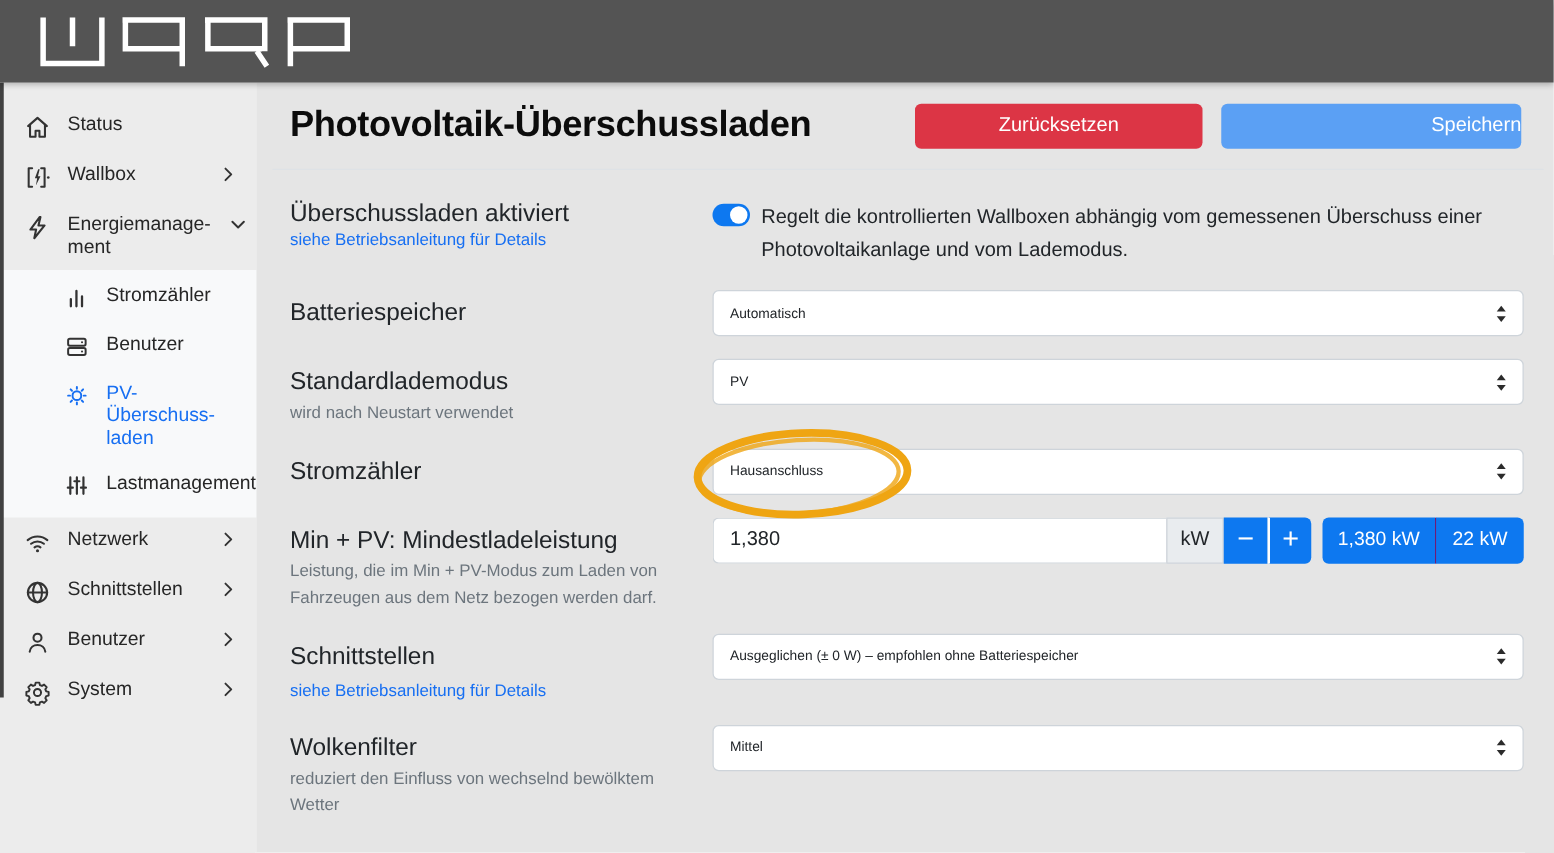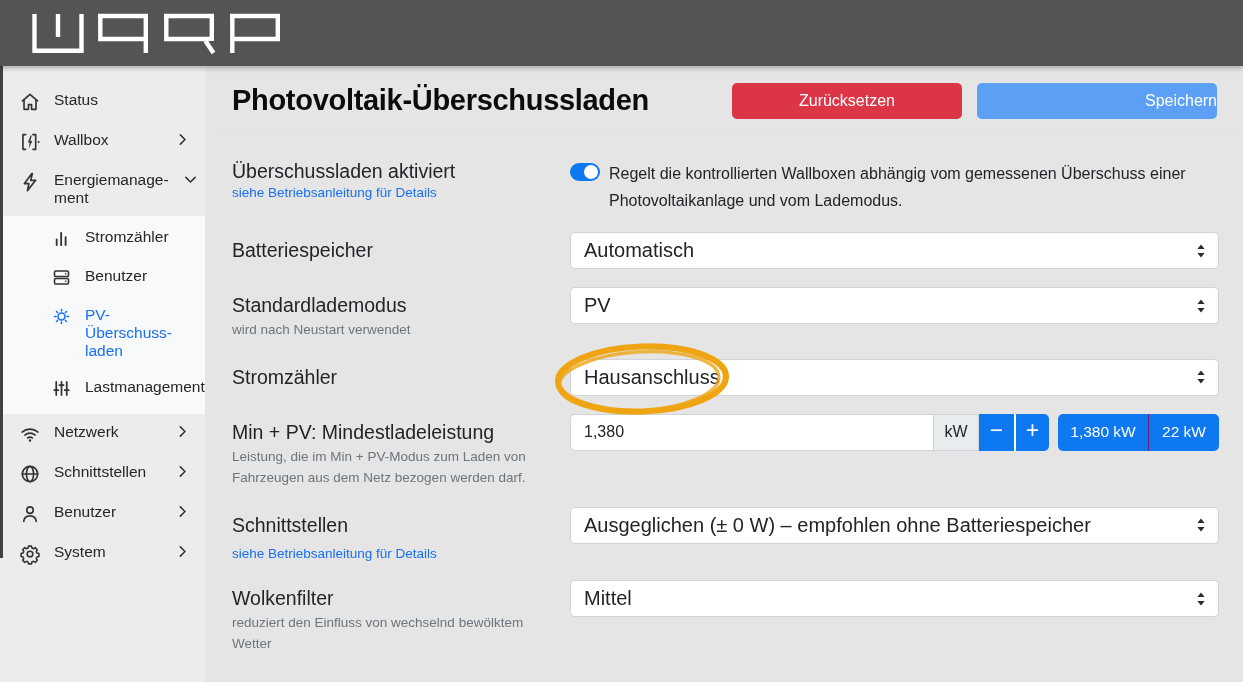--- a/index.html
+++ b/index.html
@@ -43,21 +43,21 @@
   .lcol { width:338px; flex:none; padding-right:18px; }
   .ccol { flex:1; position:relative; min-width:0; }
   .flabel { font-size:19.5px; color:#212529; }
   .flabel.ctr { line-height:37px; white-space:nowrap; }
   .fnote { font-size:13.5px; color:#6c757d; line-height:1.55; max-width:312px; margin-top:2px; }
   a.flink { font-size:13.5px; color:#176ff2; text-decoration:none; display:inline-block; margin-top:4px; line-height:1.3; }
   .tight .flink { margin-top:0; }
 
   
   .select { height:37px; background:#fff; border:1px solid #ced4da; border-radius:5px; display:flex; align-items:center;
-            padding:0 24px 0 13px; font-size:20px; color:#212529; cursor:pointer; position:relative; }
+            padding:0 24px 0 13px; font-size:11px; color:#212529; cursor:pointer; position:relative; }
   .select .val { white-space:nowrap; overflow:hidden; text-overflow:ellipsis; }
   .sel-arrow { position:absolute; right:12px; top:50%; transform:translateY(-50%); }
 
   
   .toggle-wrap { display:flex; align-items:flex-start; }
   .switch { width:30px; height:18px; border-radius:9px; background:#0d78f0; position:relative; flex:none; margin-top:3px; cursor:pointer; }
   .switch .knob { position:absolute; right:2px; top:2px; width:14px; height:14px; border-radius:50%; background:#fff; }
   .toggle-desc { margin-left:9px; font-size:16px; line-height:27px; color:#212529; max-width:582px; }
 
   

